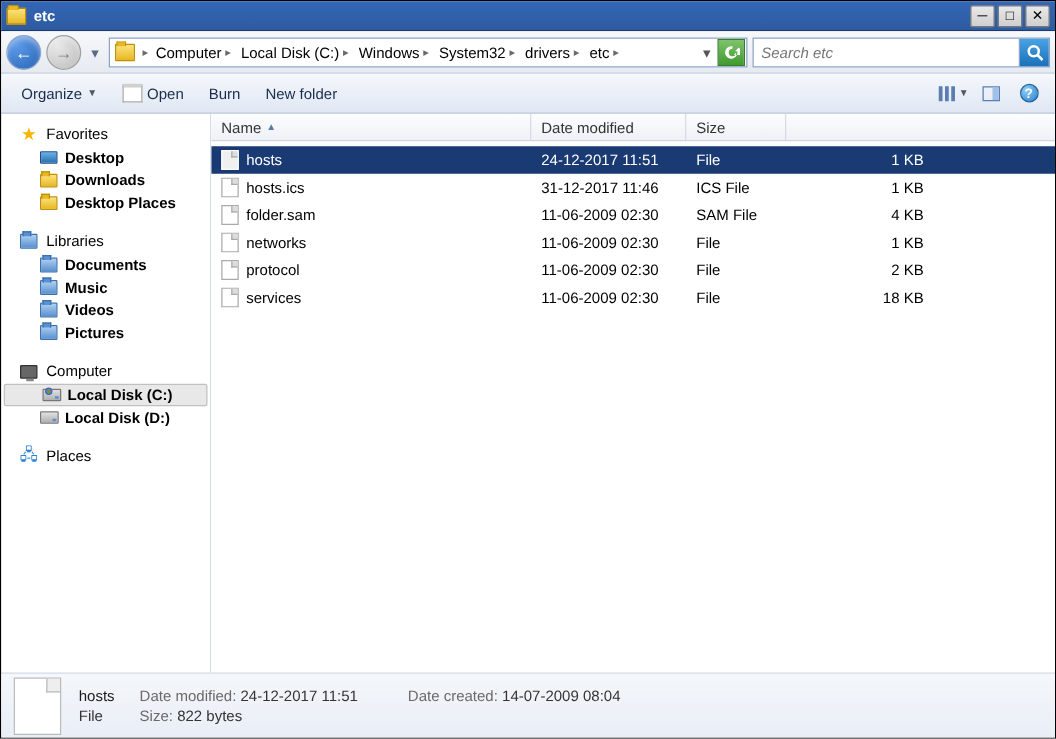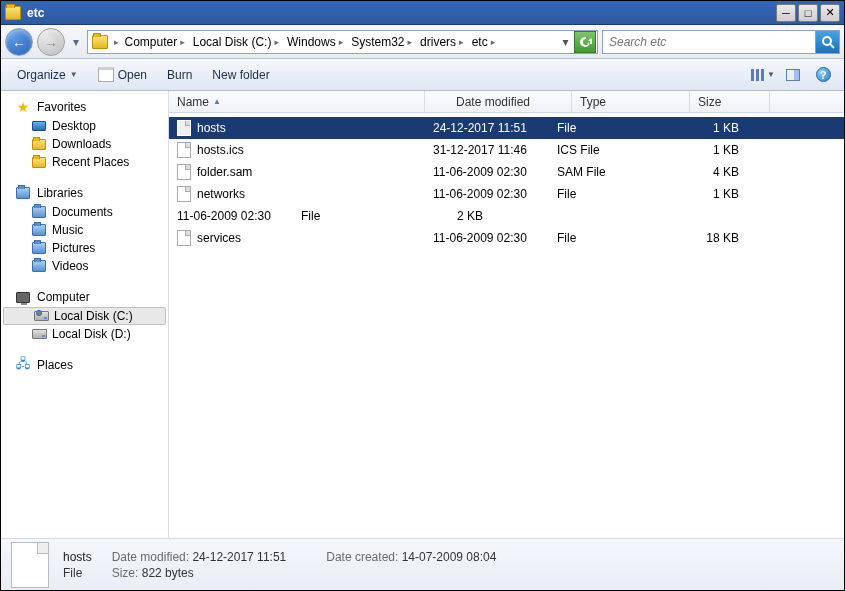--- a/index.html
+++ b/index.html
@@ -46,21 +46,21 @@
 .preview-ico { width:14px; height:12px; border:1px solid #5b7eb2; position:relative;}
 .preview-ico::after { content:""; position:absolute; right:0; top:0; width:5px; height:100%; background:#a0c0e8;}
 .help-ico { width:15px; height:15px; border-radius:50%; background: radial-gradient(circle at 30% 30%, #8ecef7,#2a80c9); color:#fff; font-weight:bold; font-size:11px; display:flex; align-items:center; justify-content:center; border:1px solid #2264a0;}
 
 
 .main { flex:1; display:flex; overflow:hidden; }
 .sidebar { width:168px; background:#fff; border-right:1px solid #d8dee8; overflow-y:auto; padding:6px 0;}
 .side-group { margin-bottom: 12px; }
 .side-hdr { display:flex; align-items:center; padding:2px 8px 2px 14px; cursor:pointer;}
 .side-hdr .label { margin-left:6px; }
-.side-item { display:flex; align-items:center; padding:2px 8px 2px 30px; cursor:pointer; height:18px;}
+.side-item { display:flex; align-items:center; padding:2px 8px 2px 30px; cursor:pointer; height:18px;font-weight:bold;}
 .side-item.selected { background:#e8e8e8; border:1px solid #c0c0c0; padding:1px 7px 1px 29px; border-radius:2px; margin: 0 2px;}
 .side-item .ico, .side-hdr .ico { width:16px; height:16px; display:flex; align-items:center; justify-content:center; flex-shrink:0;}
 .side-item .label { margin-left:5px; white-space:nowrap;}
 .star { color:#f7b500; font-size:14px;}
 .lib-ico { width:14px; height:12px; background: linear-gradient(#b0d0f0,#5a90d0); border:1px solid #3a70b0; border-radius:1px; position:relative;}
 .lib-ico::before { content:""; position:absolute; top:-3px; left:1px; width:5px; height:3px; background:#5a90d0; border:1px solid #3a70b0; border-bottom:none;}
 .folder-sm { width:14px; height:11px; background: linear-gradient(#fce37e,#e7b822); border:1px solid #c18f00; border-radius:1px; position:relative;}
 .folder-sm::before { content:""; position:absolute; top:-3px; left:0; width:5px; height:3px; background:#e7b822; border:1px solid #c18f00; border-bottom:none;}
 .desktop-ico{ width:14px; height:10px; background:linear-gradient(#6ab0e8,#2a70b0); border:1px solid #1a5090; border-radius:1px;}
 .monitor-ico { width:14px; height:11px; background:#666; border:1px solid #333; border-radius:1px; position:relative;}
@@ -215,21 +215,21 @@
             <div class="side-item">
               <span class="ico">
                 <div class="folder-sm"></div>
               </span>
               <span class="label">Downloads</span>
             </div>
             <div class="side-item">
               <span class="ico">
                 <div class="folder-sm"></div>
               </span>
-              <span class="label">Recent Places</span>
+              <span class="label">Desktop Places</span>
             </div>
           </div>
       </div>
       <div class="side-group">
         <div class="side-hdr">
           <span class="ico">
               <div class="lib-ico"></div>
             </span>
           <span class="label">Libraries</span>
         </div>
@@ -243,27 +243,27 @@
             <div class="side-item">
               <span class="ico">
                 <div class="lib-ico"></div>
               </span>
               <span class="label">Music</span>
             </div>
             <div class="side-item">
               <span class="ico">
                 <div class="lib-ico"></div>
               </span>
+              <span class="label">Videos</span>
+            </div>
+            <div class="side-item">
+              <span class="ico">
+                <div class="lib-ico"></div>
+              </span>
               <span class="label">Pictures</span>
-            </div>
-            <div class="side-item">
-              <span class="ico">
-                <div class="lib-ico"></div>
-              </span>
-              <span class="label">Videos</span>
             </div>
           </div>
       </div>
       <div class="side-group">
         <div class="side-hdr">
           <span class="ico">
               <div class="monitor-ico"></div>
             </span>
           <span class="label">Computer</span>
         </div>
@@ -289,25 +289,22 @@
         </div>
       </div>
     </div>
 
     <div class="filelist">
       <div class="cols">
         <div class="col" id="col-name" style="width: 256px;">
             <span>Name</span>
             <span class="sort">▲</span>
           </div>
-        <div class="col" id="col-date" style="width: 124px; margin-left: 23px;">
+        <div class="col" id="col-date" style="width: 124px;">
             <span>Date modified</span>
-          </div>
-        <div class="col" id="col-type" style="width: 118px;">
-            <span>Type</span>
           </div>
         <div class="col" id="col-size" style="width: 80px;">
             <span>Size</span>
           </div>
       </div>
       <div class="rows" id="rows">
           <div class="row selected">
             <div class="cell" style="width:256px">
               <div class="file-ico"></div>
               <span>hosts</span>
@@ -337,20 +334,24 @@
           <div class="row">
             <div class="cell" style="width:256px">
               <div class="file-ico"></div>
               <span>networks</span>
             </div>
             <div class="cell" style="width:124px">11-06-2009 02:30</div>
             <div class="cell" style="width:118px">File</div>
             <div class="cell size" style="width:80px">1 KB</div>
           </div>
           <div class="row">
+            <div class="cell" style="width:256px">
+              <div class="file-ico"></div>
+              <span>protocol</span>
+            </div>
             <div class="cell" style="width:124px">11-06-2009 02:30</div>
             <div class="cell" style="width:118px">File</div>
             <div class="cell size" style="width:80px">2 KB</div>
           </div>
           <div class="row">
             <div class="cell" style="width:256px">
               <div class="file-ico"></div>
               <span>services</span>
             </div>
             <div class="cell" style="width:124px">11-06-2009 02:30</div>

